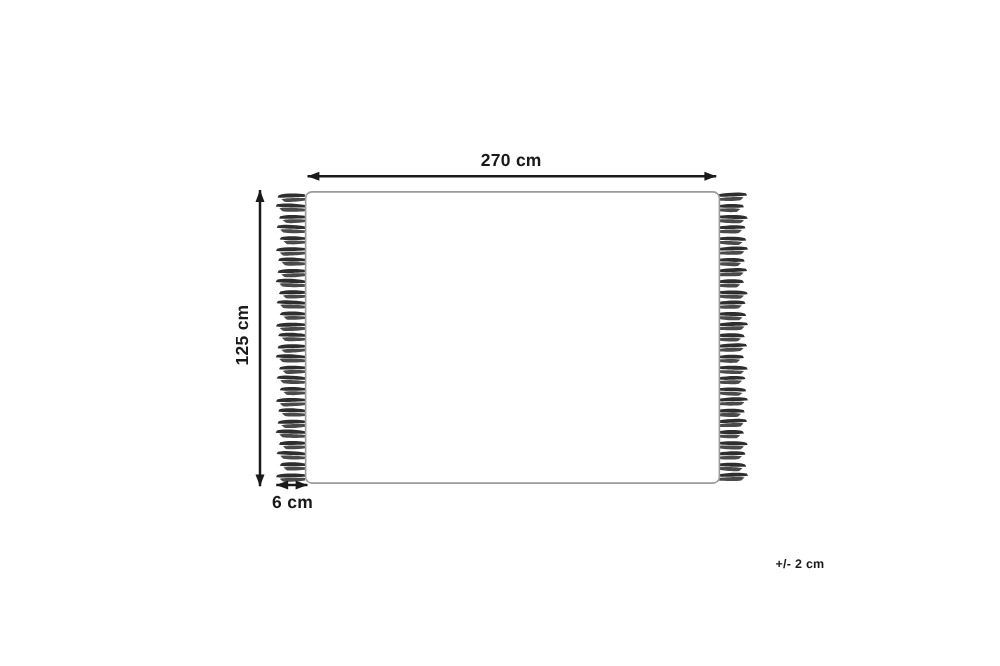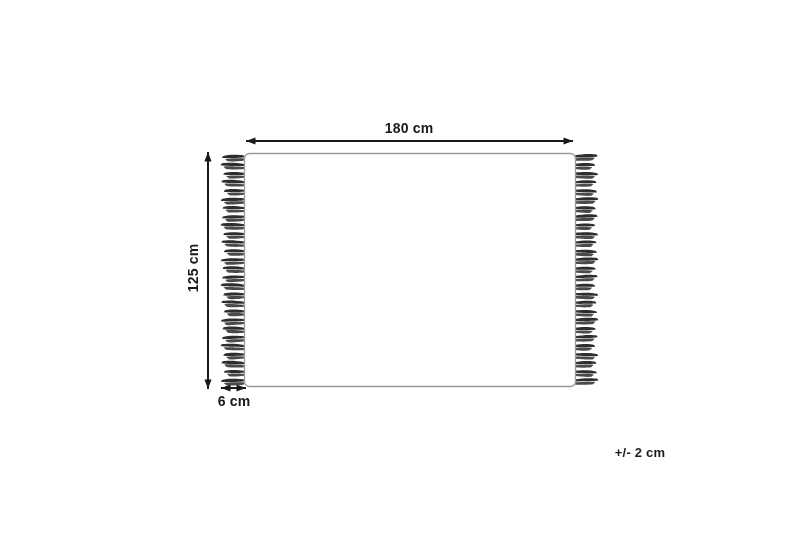--- a/index.html
+++ b/index.html
@@ -24,21 +24,21 @@
     font-weight: bold;
     font-size: 14px;
     color: #1a1a1a;
     white-space: nowrap;
     transform: translate(-50%, -50%);
     letter-spacing: 0.2px;
   }
   .width-label     { left: 409px; top: 128px; }
   .height-label    { left: 193px; top: 268px; transform: translate(-50%, -50%) rotate(-90deg); }
   .fringe-label    { left: 234px; top: 401px; }
-  .tolerance-label { left: 640px; top: 452px; font-size: 13px; }
+  .tolerance-label { left: 640px; top: 452px; font-size: 10px; }
 </style>
 </head>
 <body>
 
 <div class="canvas">
   <svg id="diagram-svg" width="800" height="533" viewBox="0 0 800 533">
       <g transform="translate(244,158) scale(1,1) rotate(-2)">
         <path d="M0,-2.6 C-6,-3.6 -16,-4 -21,-2.6 L-22,-0.8 C-17,-0.2 -5,-0.4 0,-0.6 Z" fill="#2e2e2e"></path>
         <path d="M0,0.4 C-5,0 -17,-0.3 -19,0.6 L-16.5,2.8 C-13,3.4 -4,3 0,2.4 Z" fill="#4a4a4a"></path>
       </g>
@@ -264,17 +264,17 @@
         <line x1="208" y1="152" x2="208" y2="389" stroke="#1a1a1a" stroke-width="2"></line>
       </g>
       <polygon points="0,0 -9.5,-3.6 -9.5,3.6" fill="#1a1a1a" transform="translate(208,389) rotate(90)"></polygon>
       <polygon points="0,0 -9.5,-3.6 -9.5,3.6" fill="#1a1a1a" transform="translate(208,152) rotate(270)"></polygon>
       <g>
         <line x1="221" y1="388" x2="246" y2="388" stroke="#1a1a1a" stroke-width="2"></line>
       </g>
       <polygon points="0,0 -9.5,-3.6 -9.5,3.6" fill="#1a1a1a" transform="translate(246,388) rotate(0)"></polygon>
       <polygon points="0,0 -9.5,-3.6 -9.5,3.6" fill="#1a1a1a" transform="translate(221,388) rotate(180)"></polygon>
     </svg>
-  <div class="dim-label width-label">180 cm</div>
+  <div class="dim-label width-label">270 cm</div>
   <div class="dim-label height-label">125 cm</div>
   <div class="dim-label fringe-label">6 cm</div>
   <div class="dim-label tolerance-label">+/- 2 cm</div>
 </div>
 
 </body></html>

